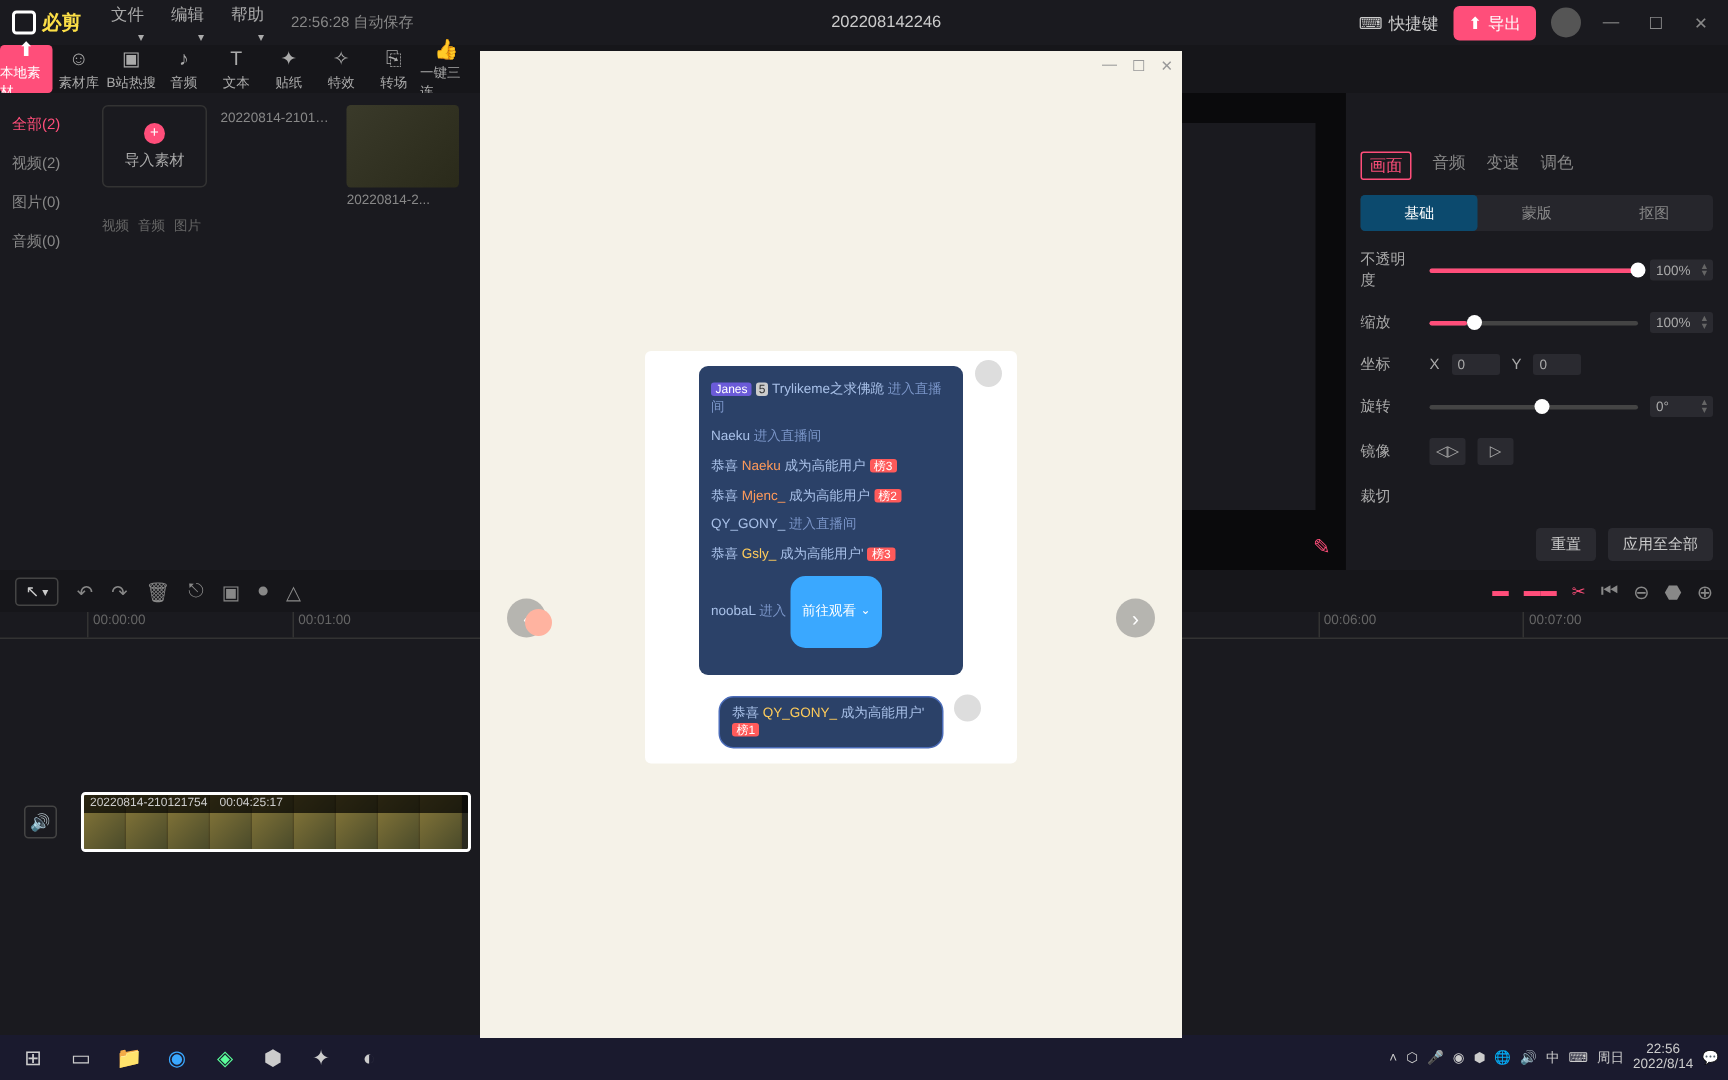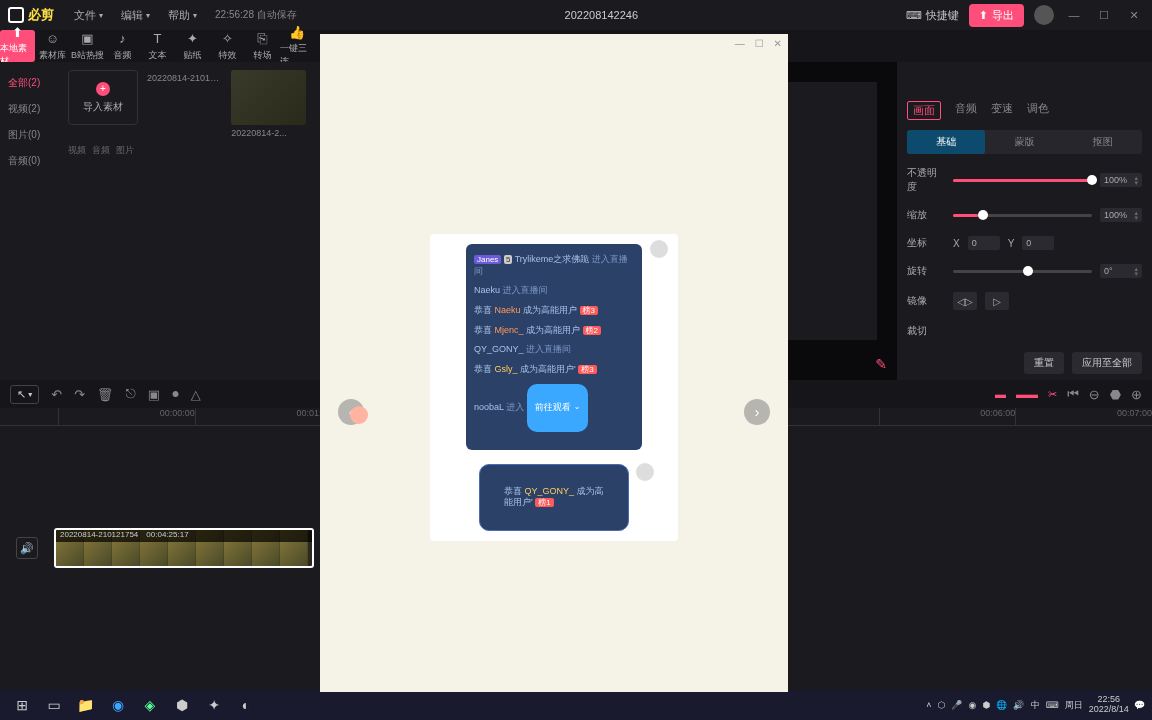--- a/index.html
+++ b/index.html
@@ -3,21 +3,21 @@
 <meta charset="utf-8">
 <style>
 * { margin: 0; padding: 0; box-sizing: border-box; font-family: "Microsoft YaHei", Arial, sans-serif; }
 body { width: 1152px; height: 720px; background: #000; color: #ccc; font-size: 11px; overflow: hidden; position: relative; }
 
 
 .titlebar { height: 30px; background: #1a1a1f; display: flex; align-items: center; padding: 0 8px; }
 .logo { color: #fde047; font-weight: bold; font-size: 13px; display: flex; align-items: center; gap: 4px; }
 .logo-icon { width: 16px; height: 16px; border: 2px solid #fff; border-radius: 3px; }
 .menu { display: flex; gap: 18px; margin-left: 20px; color: #aaa; }
-.menu-item { display: flex; align-items: center; gap: 3px; cursor: pointer; }
+.menu-item { display: flex; align-items: flex-end; gap: 3px; cursor: pointer; flex-direction: column; }
 .autosave { margin-left: 18px; color: #888; font-size: 10px; }
 .doc-title { flex: 1; text-align: center; color: #ccc; }
 .right-controls { display: flex; align-items: center; gap: 10px; }
 .hotkey { color: #ccc; display: flex; align-items: center; gap: 4px; }
 .export-btn { background: #ff4e7a; color: #fff; padding: 4px 10px; border-radius: 4px; display: flex; align-items: center; gap: 4px; cursor: pointer; }
 .avatar { width: 20px; height: 20px; border-radius: 50%; background: #555; }
 .win-btn { width: 20px; text-align: center; cursor: pointer; color: #888; }
 
 
 .toolrow { height: 32px; background: #16161a; display: flex; }
@@ -65,21 +65,21 @@
 .prop-footer { display: flex; justify-content: flex-end; gap: 8px; margin-top: 8px; }
 .prop-btn { background: #2a2a30; padding: 4px 10px; border-radius: 3px; cursor: pointer; font-size: 10px; }
 
 
 .timeline-bar { height: 28px; background: #16161a; display: flex; align-items: center; padding: 0 10px; gap: 12px; }
 .tl-dropdown { display: flex; align-items: center; gap: 2px; border: 1px solid #444; padding: 2px 6px; border-radius: 3px; }
 .tl-icon { color: #888; cursor: pointer; font-size: 13px; }
 .tl-right { margin-left: auto; display: flex; gap: 10px; align-items: center; }
 
 .timeline { height: 310px; background: #1a1a1f; position: relative; }
-.ruler { height: 18px; border-bottom: 1px solid #333; display: flex; padding-left: 58px; text-align: right; }
+.ruler { height: 18px; border-bottom: 1px solid #333; display: flex; padding-left: 58px; }
 .ruler-mark { width: 143px; font-size: 9px; color: #666; border-left: 1px solid #333; padding-left: 3px; }
 .tracks { padding-top: 100px; }
 .track { height: 44px; display: flex; align-items: center; margin-bottom: 4px; }
 .track-head { width: 54px; display: flex; justify-content: center; }
 .track-mute { width: 22px; height: 22px; border:1px solid #444; border-radius: 3px; display:flex; align-items:center; justify-content:center; cursor:pointer; color:#888; }
 .clip { height: 40px; background: #2a2a20; border: 2px solid #fff; border-radius: 3px; position: relative; overflow: hidden; display: flex; }
 .clip-header { position: absolute; top: 0; left: 0; right: 0; height: 12px; background: rgba(0,0,0,.7); font-size: 8px; color: #ccc; padding: 0 4px; display: flex; gap: 8px; z-index: 2; }
 .clip-frame { width: 28px; height: 100%; background: linear-gradient(135deg,#8a7a3a,#4a4a2a); border-right: 1px solid rgba(0,0,0,.3); }
 .zoom-slider { position: absolute; bottom: 8px; right: 12px; width: 80px; height: 3px; background: #444; }
 
@@ -376,21 +376,21 @@
         <div class="chat-line"><span>恭喜</span> <span class="name-o">Mjenc_</span> <span>成为高能用户</span> <span class="badge-lv">榜2</span></div>
         <div class="chat-line"><span>QY_GONY_</span> <span style="color:#7a95c8">进入直播间</span></div>
         <div class="chat-line"><span>恭喜</span> <span class="name-y">Gsly_</span> <span>成为高能用户'</span> <span class="badge-lv">榜3</span></div>
         <div class="chat-line"><span>noobaL</span> <span style="color:#7a95c8">进入</span> <span class="goto-btn">
               <span>前往观看</span> 
               <span class="chev">⌄</span>
             </span></div>
       </div>
       <div class="chat-box2">
         <div class="chat-av" style="top:-2px"></div>
-        <div class="chat-line" style="margin:16px"><span>恭喜</span> <span class="name-y">QY_GONY_</span> <span>成为高能用户'</span> <span class="badge-lv">榜1</span></div>
+        <div class="chat-line" style="margin:0"><span>恭喜</span> <span class="name-y">QY_GONY_</span> <span>成为高能用户'</span> <span class="badge-lv">榜1</span></div>
       </div>
     </div>
   </div>
 </div>
 
 <div class="taskbar">
   <div class="tb-item">⊞</div>
   <div class="tb-item">▭</div>
   <div class="tb-item" style="color:#ffcc66">📁</div>
   <div class="tb-item" style="color:#3aa8ff">◉</div>

